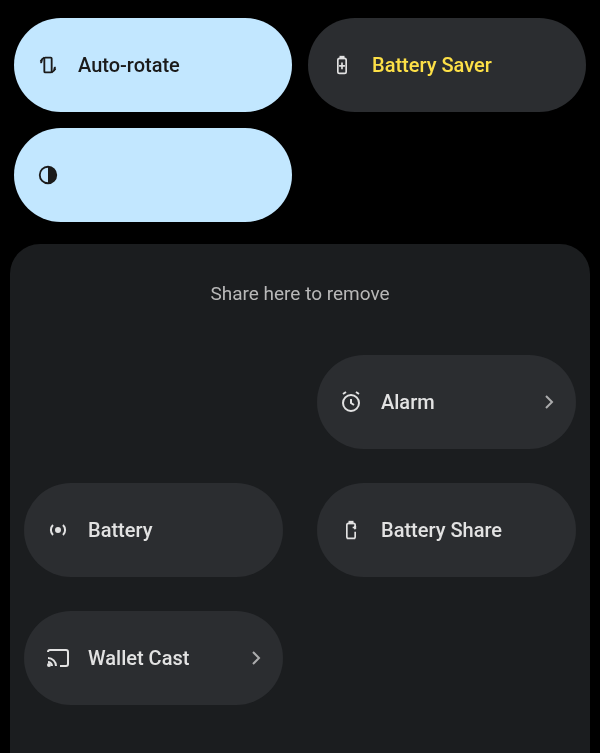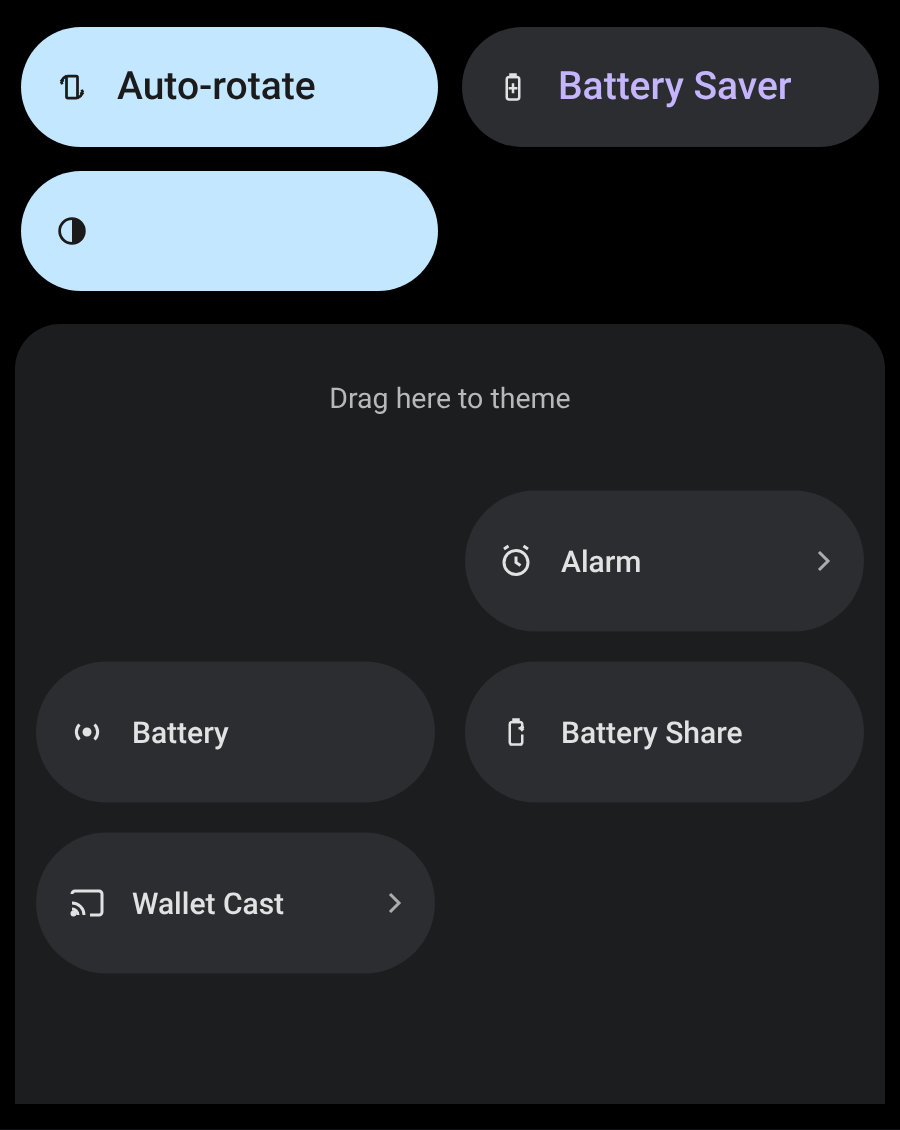--- a/index.html
+++ b/index.html
@@ -13,33 +13,33 @@
   .tile-grid {
     display: grid;
     grid-template-columns: 1fr 1fr;
     gap: 16px;
     padding: 18px 14px 0 14px;
   }
   .tile {
     display: flex;
     align-items: center;
     gap: 18px;
-    height: 80px;
+    height: 94px;
     border-radius: 48px;
     padding: 0 22px;
-    font-size: 26px;
+    font-size: 20px;
     font-weight: 500;
   }
   .tile.on {
     background: #c2e7ff;
     color: #1b1b1b;
   }
   .tile.off {
     background: #2b2d30;
-    color: #c4b5fd;
+    color: #fde047;
     text-align: right;
   }
   .tile .icon {
     width: 24px;
     height: 24px;
     flex-shrink: 0;
     display: flex;
     align-items: center;
     justify-content: center;
   }
@@ -53,21 +53,21 @@
   .drop-hint {
     text-align: center;
     color: #b8b8b8;
     font-size: 19px;
     font-weight: 400;
     padding: 24px 0 50px 0;
   }
   .drop-grid {
     display: grid;
     grid-template-columns: 1fr 1fr;
-    gap: 20px;
+    gap: 34px;
     padding: 0 6px;
   }
   .drop-tile {
     display: flex;
     align-items: center;
     gap: 18px;
     height: 94px;
     border-radius: 48px;
     background: #2b2d30;
     color: #e2e2e2;
@@ -125,21 +125,21 @@
     <span class="icon">
       <svg width="22" height="22" viewBox="0 0 24 24">
         <circle cx="12" cy="12" r="9" fill="none" stroke="#1b1b1b" stroke-width="2"></circle>
         <path d="M12 3 a9 9 0 0 1 0 18 z" fill="#1b1b1b"></path>
       </svg>
     </span>
   </div>
 </div>
 
 <div class="drop-zone">
-  <div class="drop-hint">Drag here to theme</div>
+  <div class="drop-hint">Share here to remove</div>
 
   <div class="drop-grid">
     <div class="drop-tile empty"></div>
 
     <div class="drop-tile">
       <span class="icon">
         <svg width="24" height="24" viewBox="0 0 24 24" fill="none" stroke="#e2e2e2" stroke-width="2">
           <circle cx="12" cy="13" r="8"></circle>
           <path d="M12 9 v4 l3 2"></path>
           <path d="M4 4 l3 -2 M20 4 l-3 -2"></path>

